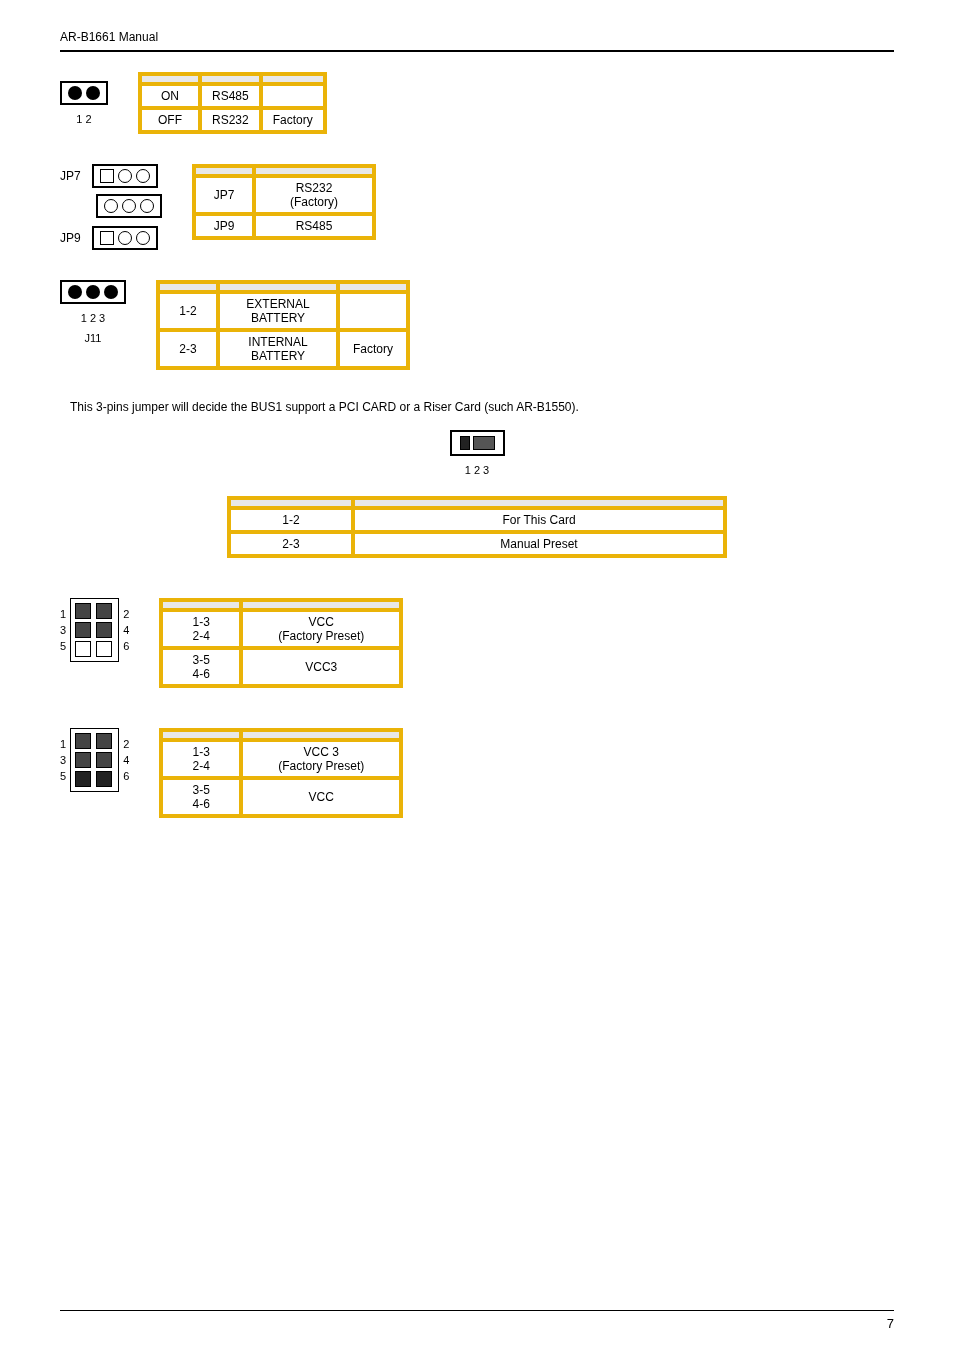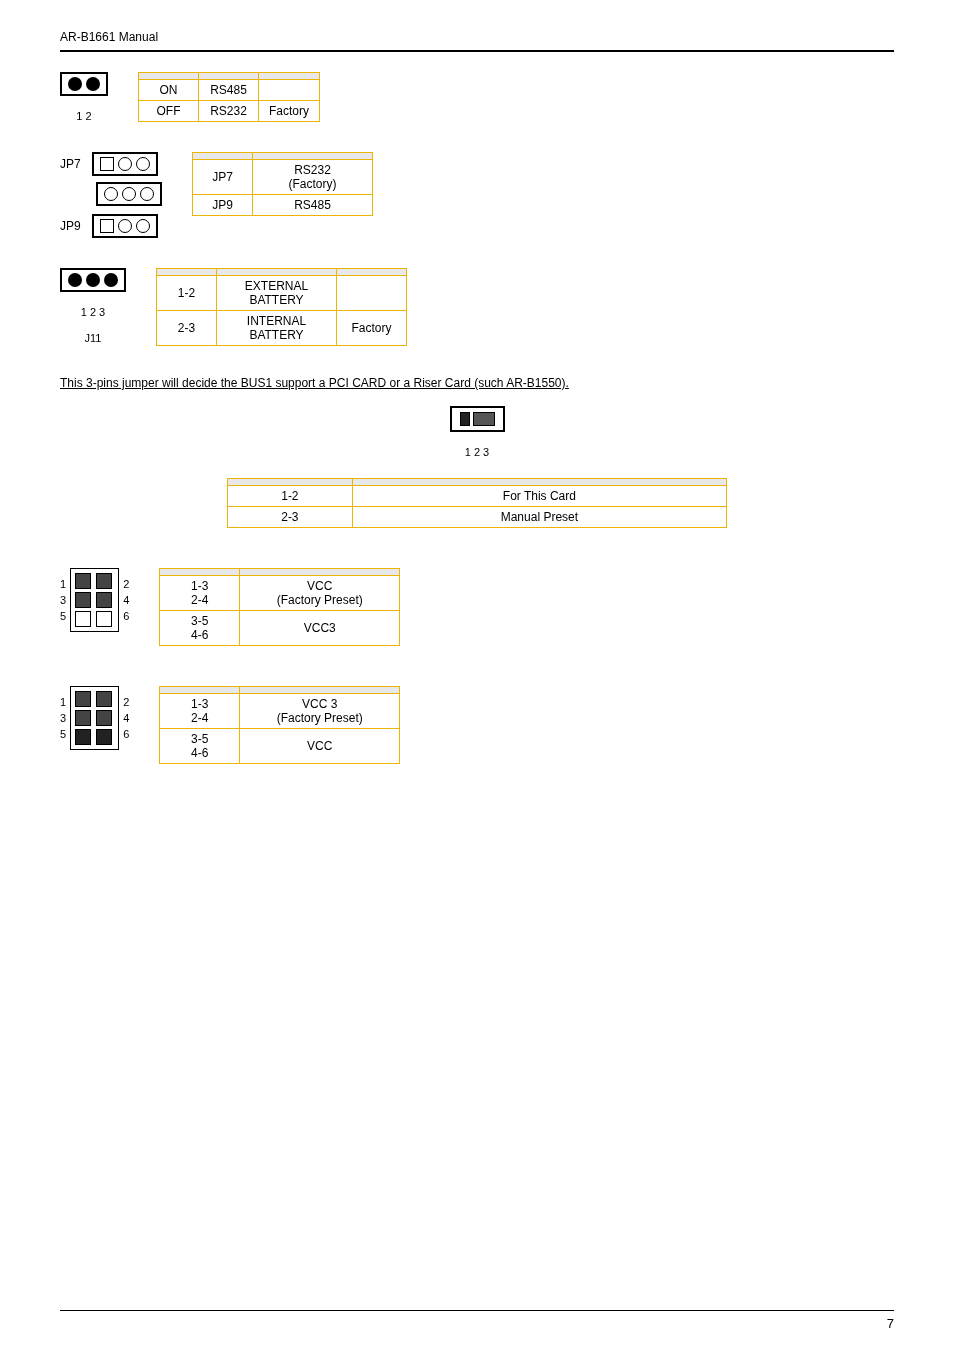--- a/index.html
+++ b/index.html
@@ -51,21 +51,21 @@
       flex-direction: column;
       align-items: center;
       margin-bottom: 18px;
     }
 
     
     table {
       border-collapse: collapse;
     }
     table td, table th {
-      border: 1px solid #eab308;
+      border: 4px solid #eab308;
       padding: 3px 10px;
       text-align: center;
       font-size: 12px;
       min-width: 60px;
     }
     .pin-filled {
       width: 14px; height: 14px;
       background: #000;
       border-radius: 50%;
       display: inline-block;
@@ -79,33 +79,32 @@
     }
     .pin-square-empty {
       width: 14px; height: 14px;
       background: #fff;
       border: 1.5px solid #000;
       display: inline-block;
     }
     .jumper-label {
       font-size: 11px;
       text-align: left;
-      margin-top: 14px;
+      margin-top: 8px;
     }
     .jumper-diagram {
       display: flex;
       flex-direction: column;
       align-items: center;
     }
 
     
     .desc-text {
       font-size: 12px;
-      margin: 10px 0 16px 0;
-      text-decoration: underline;
+      margin: 10px 0 16px 10px;
     }
 
     
     .jp-group {
       display: flex;
       flex-direction: column;
       gap: 6px;
     }
     .jp-row {
       display: flex;

